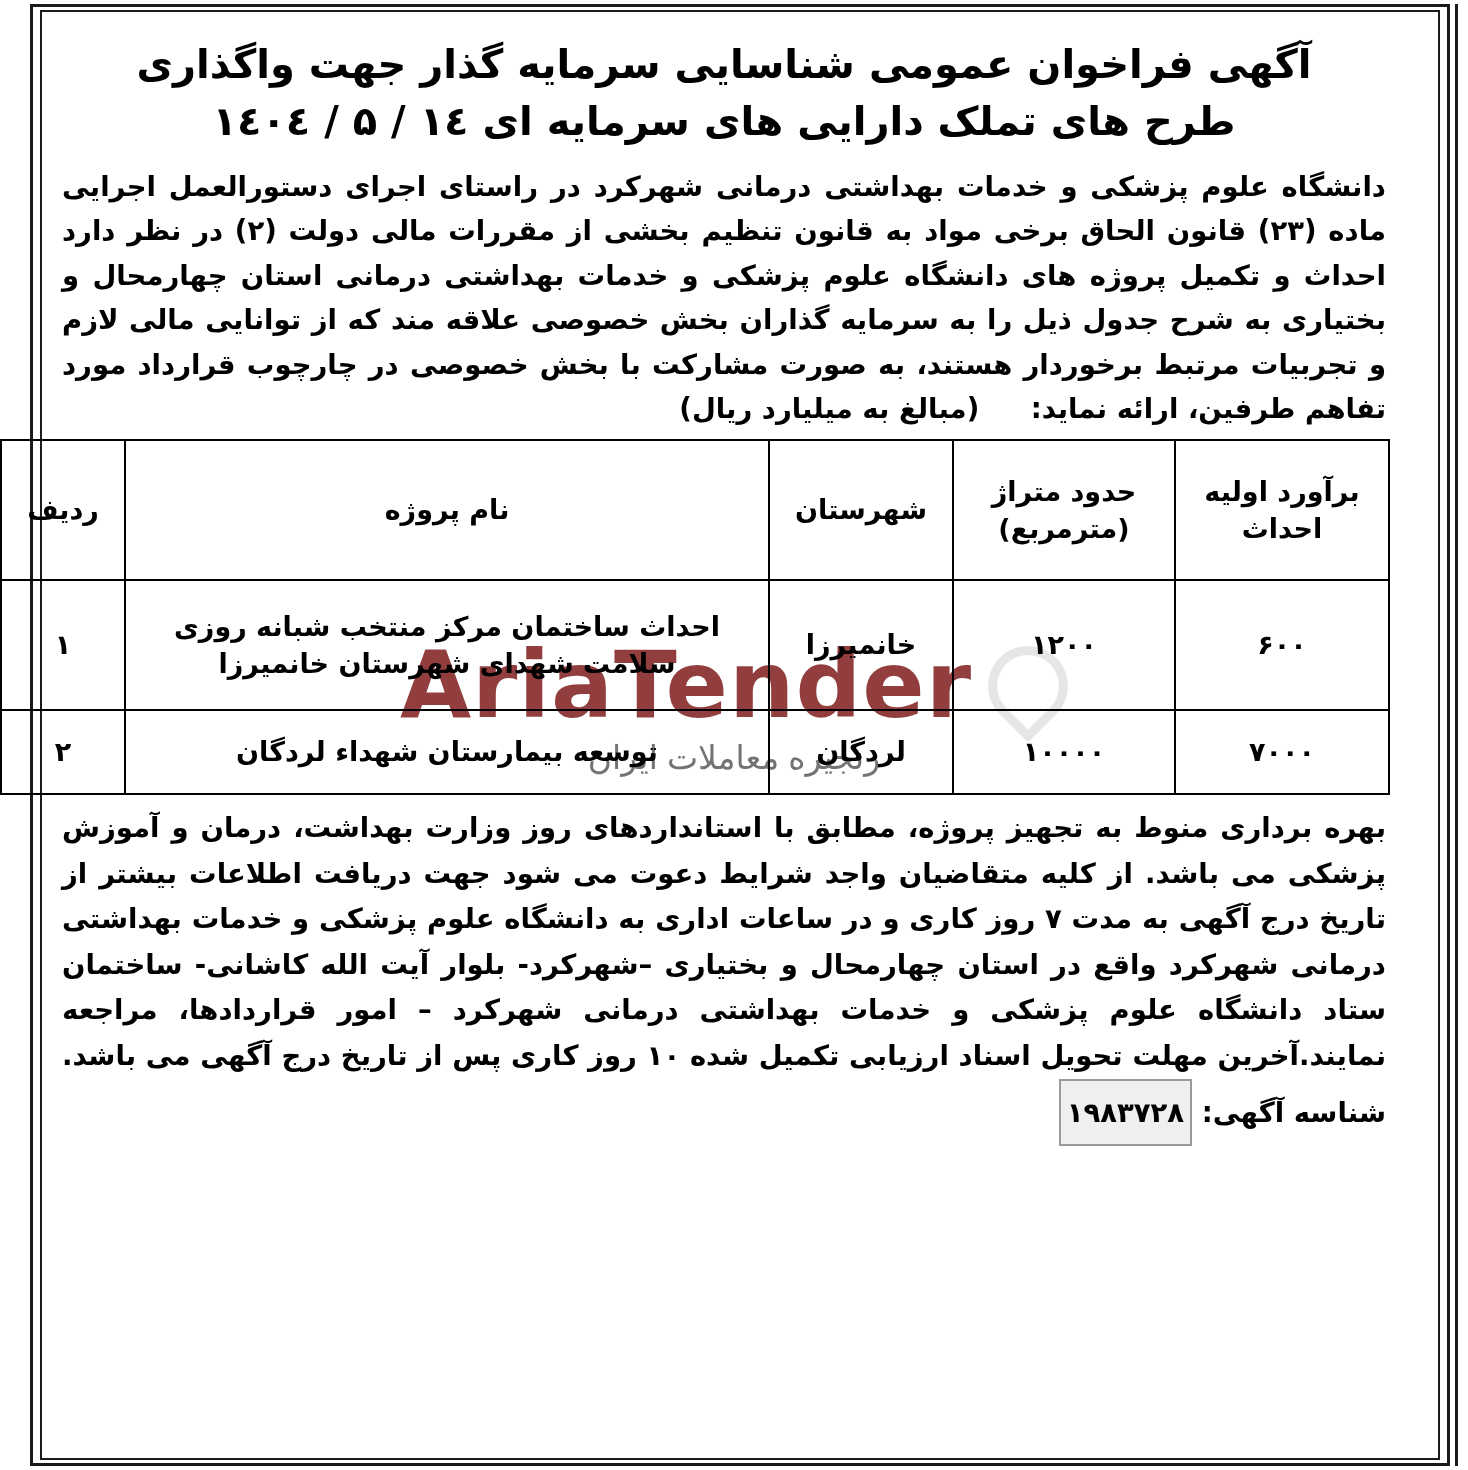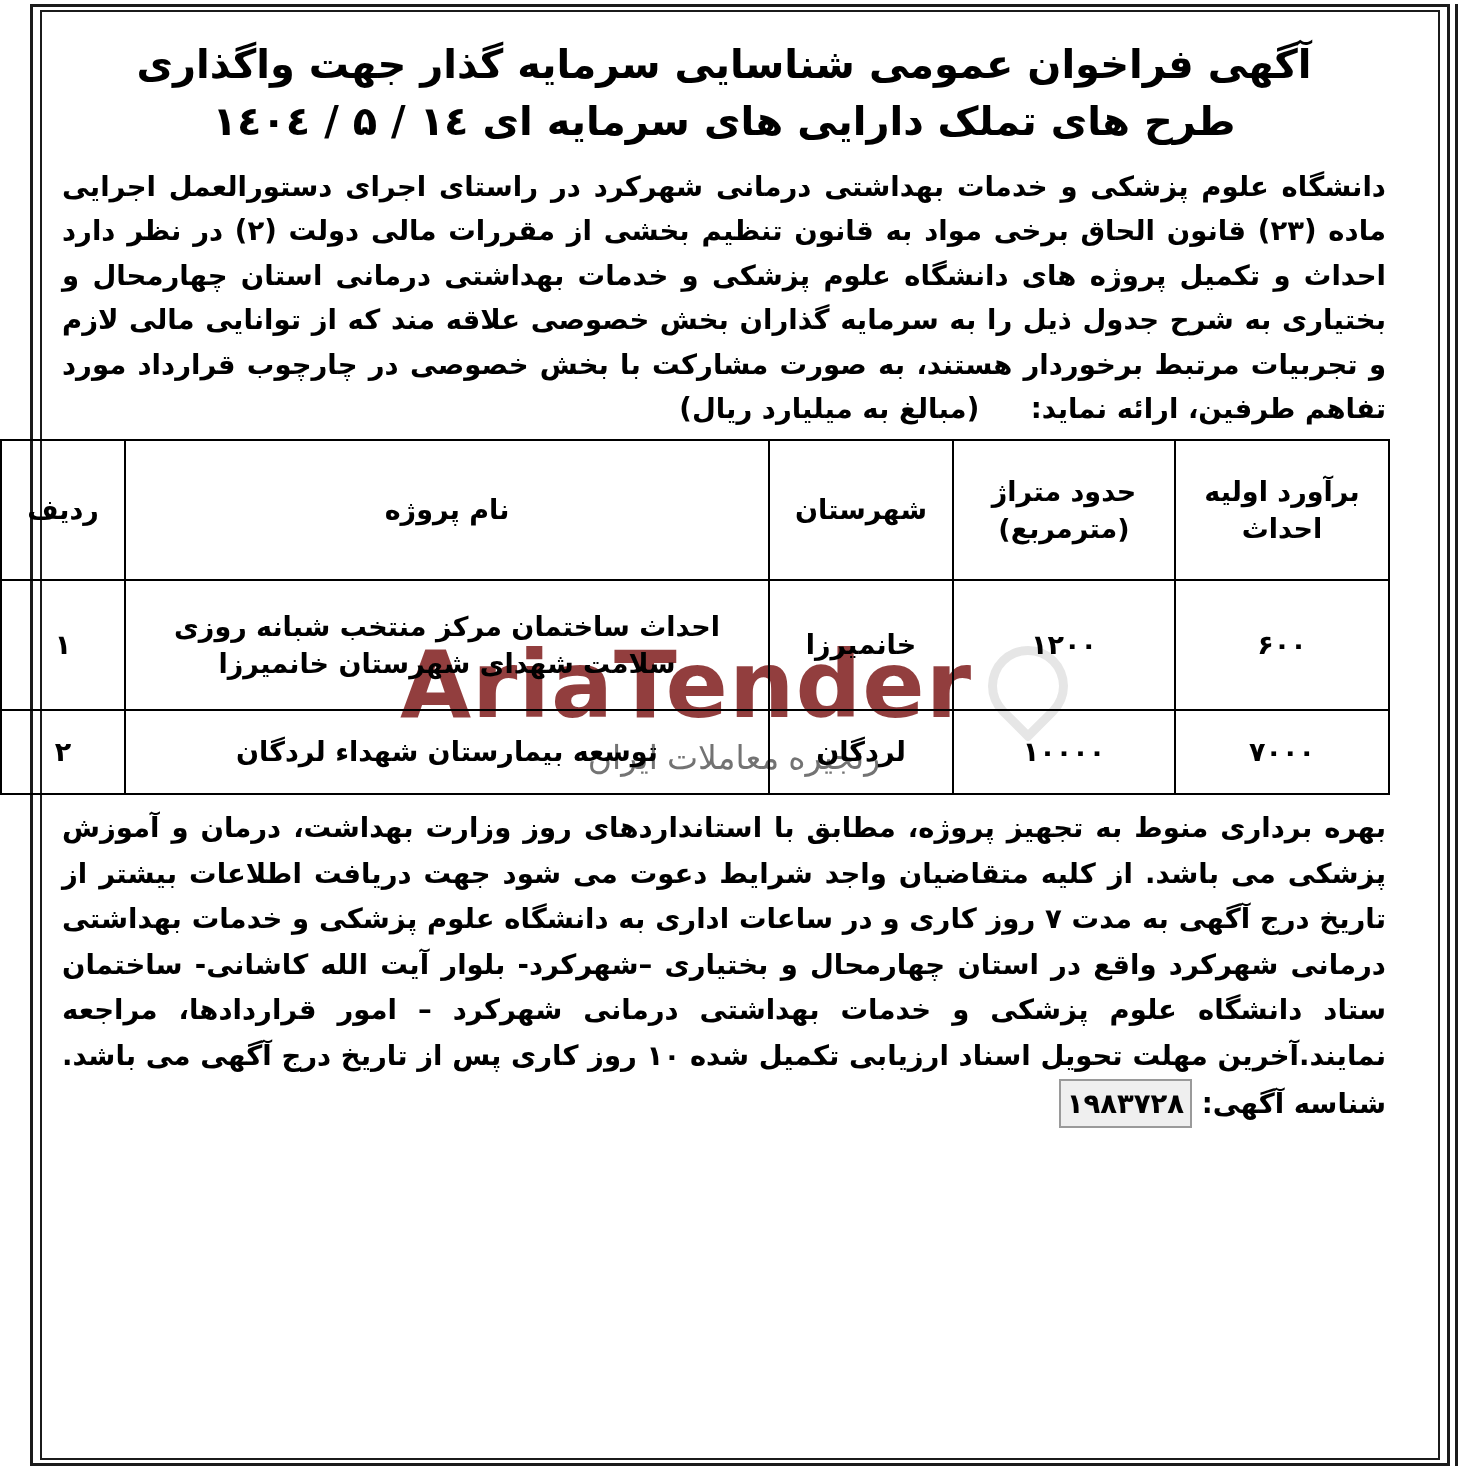--- a/index.html
+++ b/index.html
@@ -176,21 +176,21 @@
   .cellline { display: block; }
 
   
   .para.footer {
     margin-top: 10px;
     line-height: 1.66;
   }
   .ann-id {
     display: inline-block;
     border: 2px solid #9a9a9a;
-    padding: 0px 6px;
+    padding: 9px 6px;
     background: #efefef;
   }
 
   .no-select { user-select: none; }
 </style>
 </head>
 <body>
 
 <div class="page">
 

